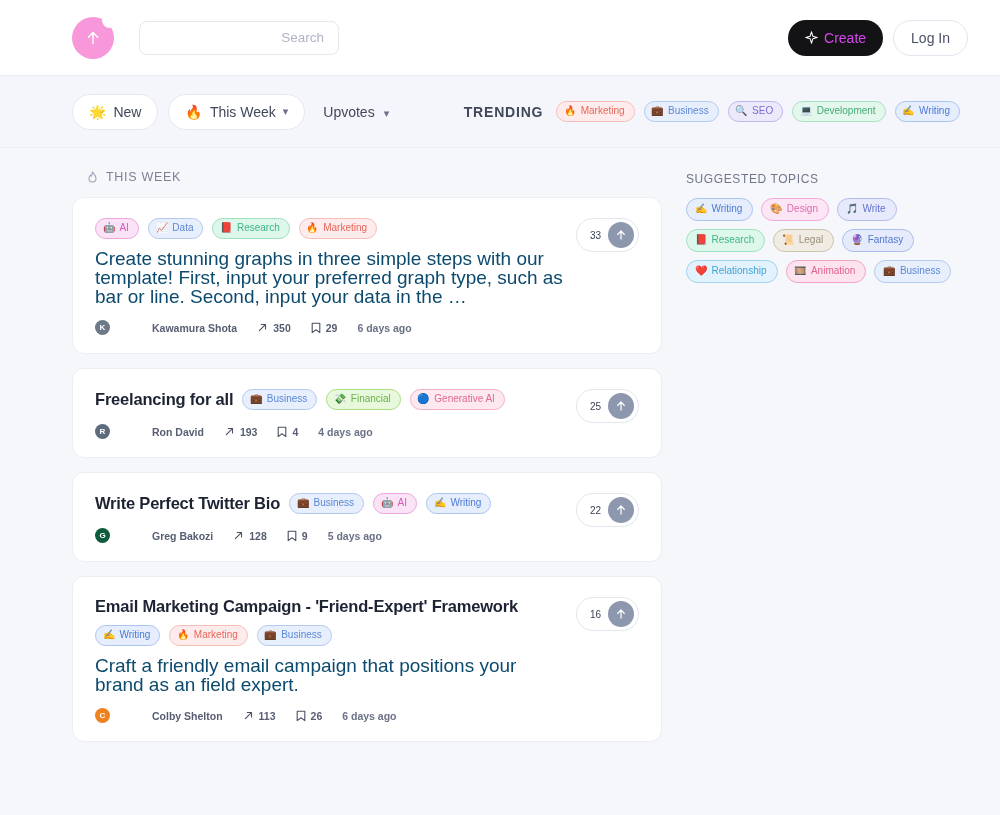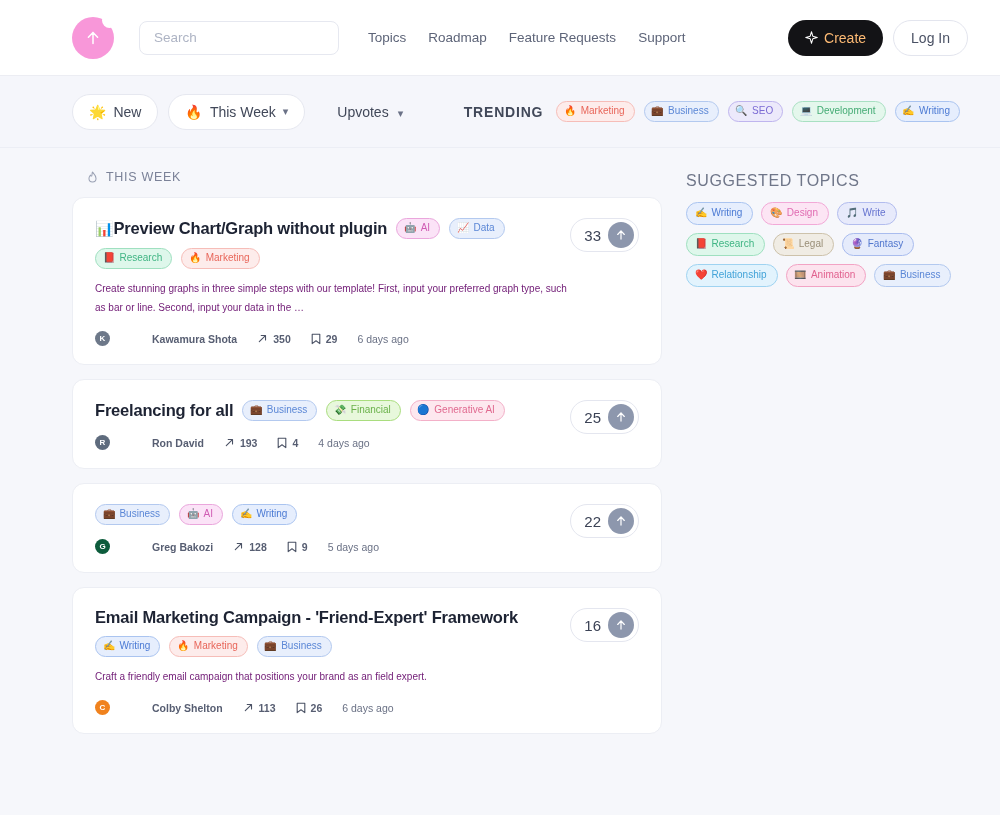--- a/index.html
+++ b/index.html
@@ -47,20 +47,21 @@
     display: flex; align-items: center;
     padding: 0 14px;
   }
   .search-box input {
     border: none; outline: none;
     width: 100%;
     font-size: 13.5px;
     font-family: "Liberation Sans", sans-serif;
     color: #4a5164;
     background: transparent;
+    text-align: right;
   }
   .search-box input::placeholder { color: #aeb4c4; }
 
   .nav {
     display: flex; align-items: center;
     gap: 22px;
     margin-left: 29px;
   }
   .nav a {
     font-size: 13.5px;
@@ -68,21 +69,21 @@
     text-decoration: none;
     white-space: nowrap;
   }
 
   .header-actions {
     margin-left: auto;
     display: flex; align-items: center; gap: 10px;
   }
   .btn-create {
     background: #131316;
-    color: #fdba74;
+    color: #d946ef;
     border: none;
     border-radius: 20px;
     height: 36px;
     padding: 0 17px;
     font-size: 14px;
     font-family: "Liberation Sans", sans-serif;
     display: flex; align-items: center; gap: 6px;
     cursor: pointer;
   }
   .btn-login {
@@ -114,21 +115,21 @@
     padding: 0 16px;
     display: flex; align-items: center; gap: 7px;
     font-size: 14px;
     color: #414859;
     cursor: pointer;
     white-space: nowrap;
   }
   .pill.sel { font-weight: 500; }
   .pill + .pill { margin-left: 10px; }
   .plain-select {
-    margin-left: 32px;
+    margin-left: 18px;
     display: flex; align-items: flex-end; gap: 9px;
     font-size: 14px; color: #414859;
     cursor: pointer;
   }
   .caret { font-size: 11px; color: #6b7287; }
 
   .trending-wrap {
     margin-left: auto;
     display: flex; align-items: center; gap: 9px;
   }
@@ -191,23 +192,23 @@
     color: #1d2333;
     letter-spacing: -.2px;
   }
   .card-title .em { font-size: 15px; }
   .tagrow {
     display: flex; flex-wrap: wrap; gap: 9px;
     margin-top: 9px;
   }
   .card-desc {
     margin-top: 10px;
-    font-size: 10px;
+    font-size: 19px;
     line-height: 19px;
-    color: #701a75;
+    color: #0c4a6e;
     padding-right: 72px;
   }
   .metarow {
     display: flex; align-items: center;
     gap: 6px;
     margin-top: 14px;
     font-size: 10.5px;
     color: #575e72;
   }
   .avatar {
@@ -217,46 +218,46 @@
     font-size: 8px; color: #fff; font-weight: bold;
     overflow: hidden;
     flex: 0 0 auto;
   }
   .author { font-weight: bold; margin-right: 14px; padding-left: 36px; }
   .metaitem {
     display: inline-flex; align-items: center; gap: 5px;
     font-weight: bold; margin-right: 14px;
   }
   .metaitem svg { display: block; }
-  .time { color: #6a7185; font-weight: normal; }
+  .time { color: #6a7185; font-weight: bold; }
 
   .upvote {
     position: absolute;
     top: 20px; right: 22px;
     height: 34px;
     border: 1px solid #e4e6ef;
     border-radius: 20px;
     background: #fff;
     display: flex; align-items: center;
     gap: 7px;
     padding: 0 4px 0 13px;
     cursor: pointer;
   }
-  .upvote .count { font-size: 15px; color: #3c4356; }
+  .upvote .count { font-size: 10px; color: #3c4356; }
   .upvote .arrowbtn {
     width: 26px; height: 26px;
     border-radius: 50%;
     background: #8d97ad;
     display: flex; align-items: center; justify-content: center;
   }
 
   
   .sidebar { flex: 1 1 auto; padding-top: 2px; }
   .side-head {
-    font-size: 16px;
+    font-size: 12px;
     letter-spacing: .6px;
     color: #6f7689;
     margin-bottom: 12px;
   }
   .topiclist { display: flex; flex-wrap: wrap; gap: 8px 8px; }
   .topiclist .chip { padding: 3px 10px 4px 8px; font-size: 10px; }
 </style>
 </head>
 <body>
 
@@ -264,26 +265,20 @@
   <div class="logo">
     <svg width="18" height="18" viewBox="0 0 18 18">
       <path d="M9 14.5 L9 4.2 M9 3.6 L4.4 8.3 M9 3.6 L13.6 8.3" stroke="#ffffff" stroke-width="1.5" fill="none" stroke-linecap="round" stroke-linejoin="round"></path>
     </svg>
   </div>
 
   <div class="search-box">
     <input type="text" placeholder="Search" style="">
   </div>
 
-  <nav class="nav">
-    <a href="#">Topics</a>
-    <a href="#">Roadmap</a>
-    <a href="#">Feature Requests</a>
-    <a href="#">Support</a>
-  </nav>
 
   <div class="header-actions">
     <button class="btn-create">
       <svg width="13" height="13" viewBox="0 0 14 14">
         <path d="M7 0.8 L8.4 5.6 L13.2 7 L8.4 8.4 L7 13.2 L5.6 8.4 L0.8 7 L5.6 5.6 Z" fill="none" stroke="#ffffff" stroke-width="1.1" stroke-linejoin="round"></path>
       </svg>
       <span>Create</span>
     </button>
     <button class="btn-login">Log In</button>
   </div>
@@ -338,21 +333,20 @@
   <div class="feed">
     <div class="section-head">
       <svg width="13" height="13" viewBox="0 0 14 14">
         <path d="M7 1.2 C8.6 3.4 10.8 4.6 10.8 8 A3.8 3.8 0 0 1 3.2 8 C3.2 6.2 4.2 5.4 4.8 4.4 C5.2 5.4 5.9 5.6 6.2 5.2 C6.7 4.4 6.2 2.6 7 1.2 Z" fill="none" stroke="#9aa1b4" stroke-width="1.1" stroke-linejoin="round"></path>
       </svg>
       <span>THIS WEEK</span>
     </div>
     <div id="post-list">
         <div class="card">
           <div class="card-titlerow">
-            <span class="card-title"><span class="em">📊</span>Preview Chart/Graph without plugin</span>
             <span class="chip" style="background: rgb(251, 227, 247); border-color: rgb(234, 166, 220); color: rgb(208, 92, 180);">
               <span class="em">🤖</span>
               <span>AI</span>
             </span>
             <span class="chip" style="background: rgb(232, 239, 252); border-color: rgb(179, 201, 239); color: rgb(91, 135, 214);">
               <span class="em">📈</span>
               <span>Data</span>
             </span>
             <span class="chip" style="background: rgb(222, 247, 235); border-color: rgb(159, 224, 192); color: rgb(64, 181, 132);">
               <span class="em">📕</span>
@@ -427,20 +421,21 @@
             <span class="count">25</span>
             <span class="arrowbtn">
               <svg width="14" height="14" viewBox="0 0 16 16">
                 <path d="M8 12.6 L8 3.8 M8 3.3 L4.2 7.4 M8 3.3 L11.8 7.4" stroke="#ffffff" stroke-width="1.4" fill="none" stroke-linecap="round" stroke-linejoin="round"></path>
               </svg>
             </span>
           </div>
         </div>
         <div class="card">
           <div class="card-titlerow">
+            <span class="card-title">Write Perfect Twitter Bio</span>
             <span class="chip" style="background: rgb(232, 239, 252); border-color: rgb(179, 201, 239); color: rgb(91, 135, 214);">
               <span class="em">💼</span>
               <span>Business</span>
             </span>
             <span class="chip" style="background: rgb(251, 227, 247); border-color: rgb(234, 166, 220); color: rgb(208, 92, 180);">
               <span class="em">🤖</span>
               <span>AI</span>
             </span>
             <span class="chip" style="background: rgb(230, 238, 253); border-color: rgb(170, 196, 240); color: rgb(75, 122, 212);">
               <span class="em">✍️</span>

